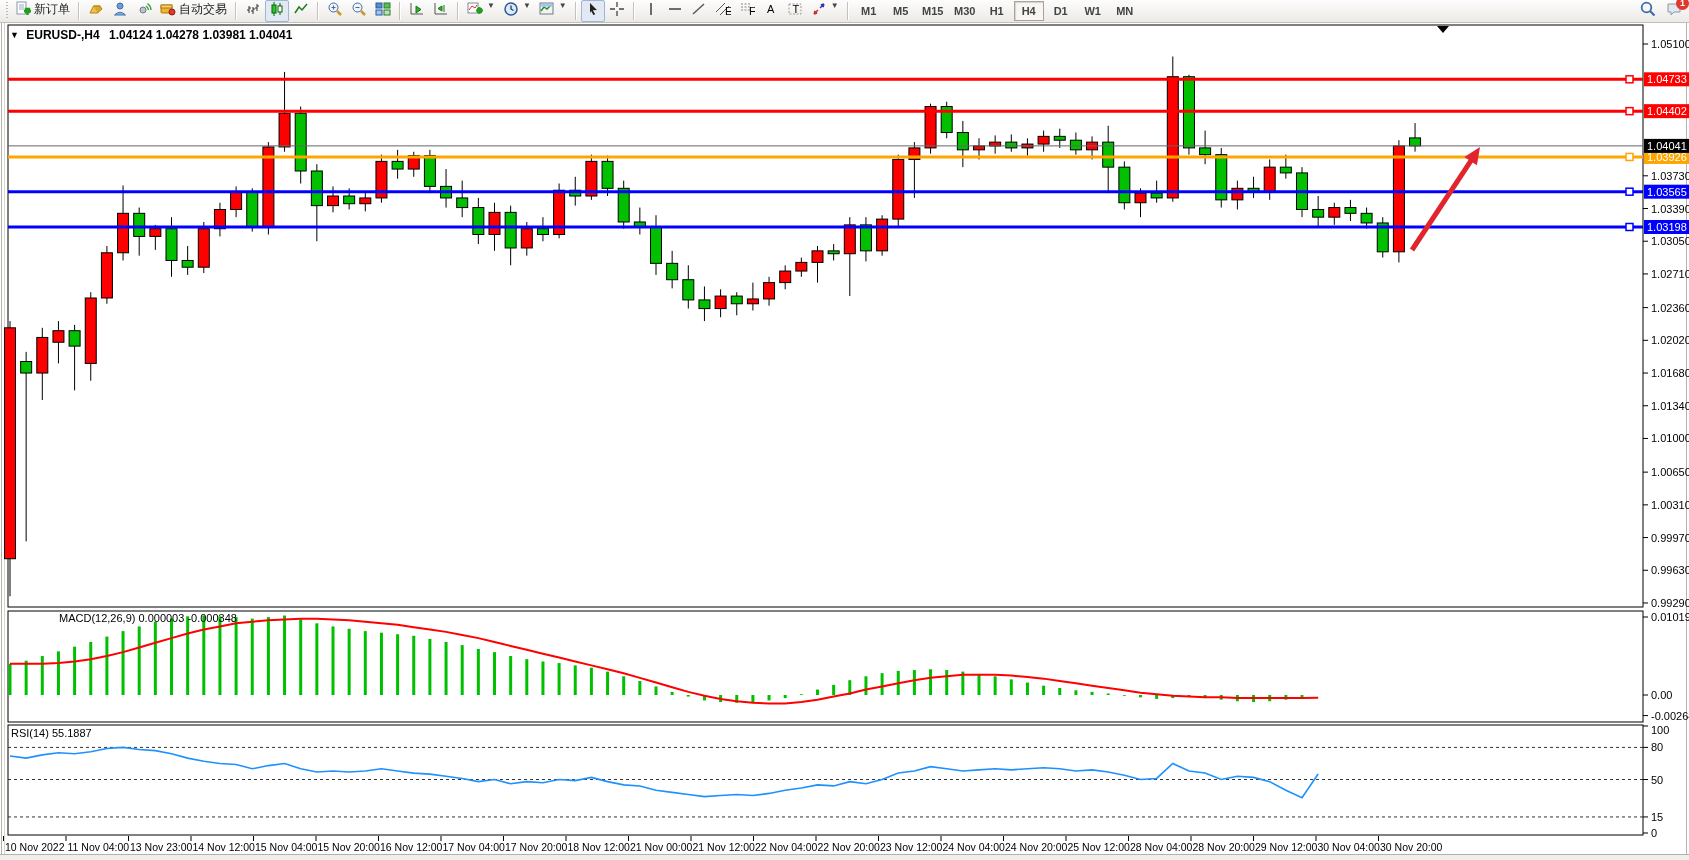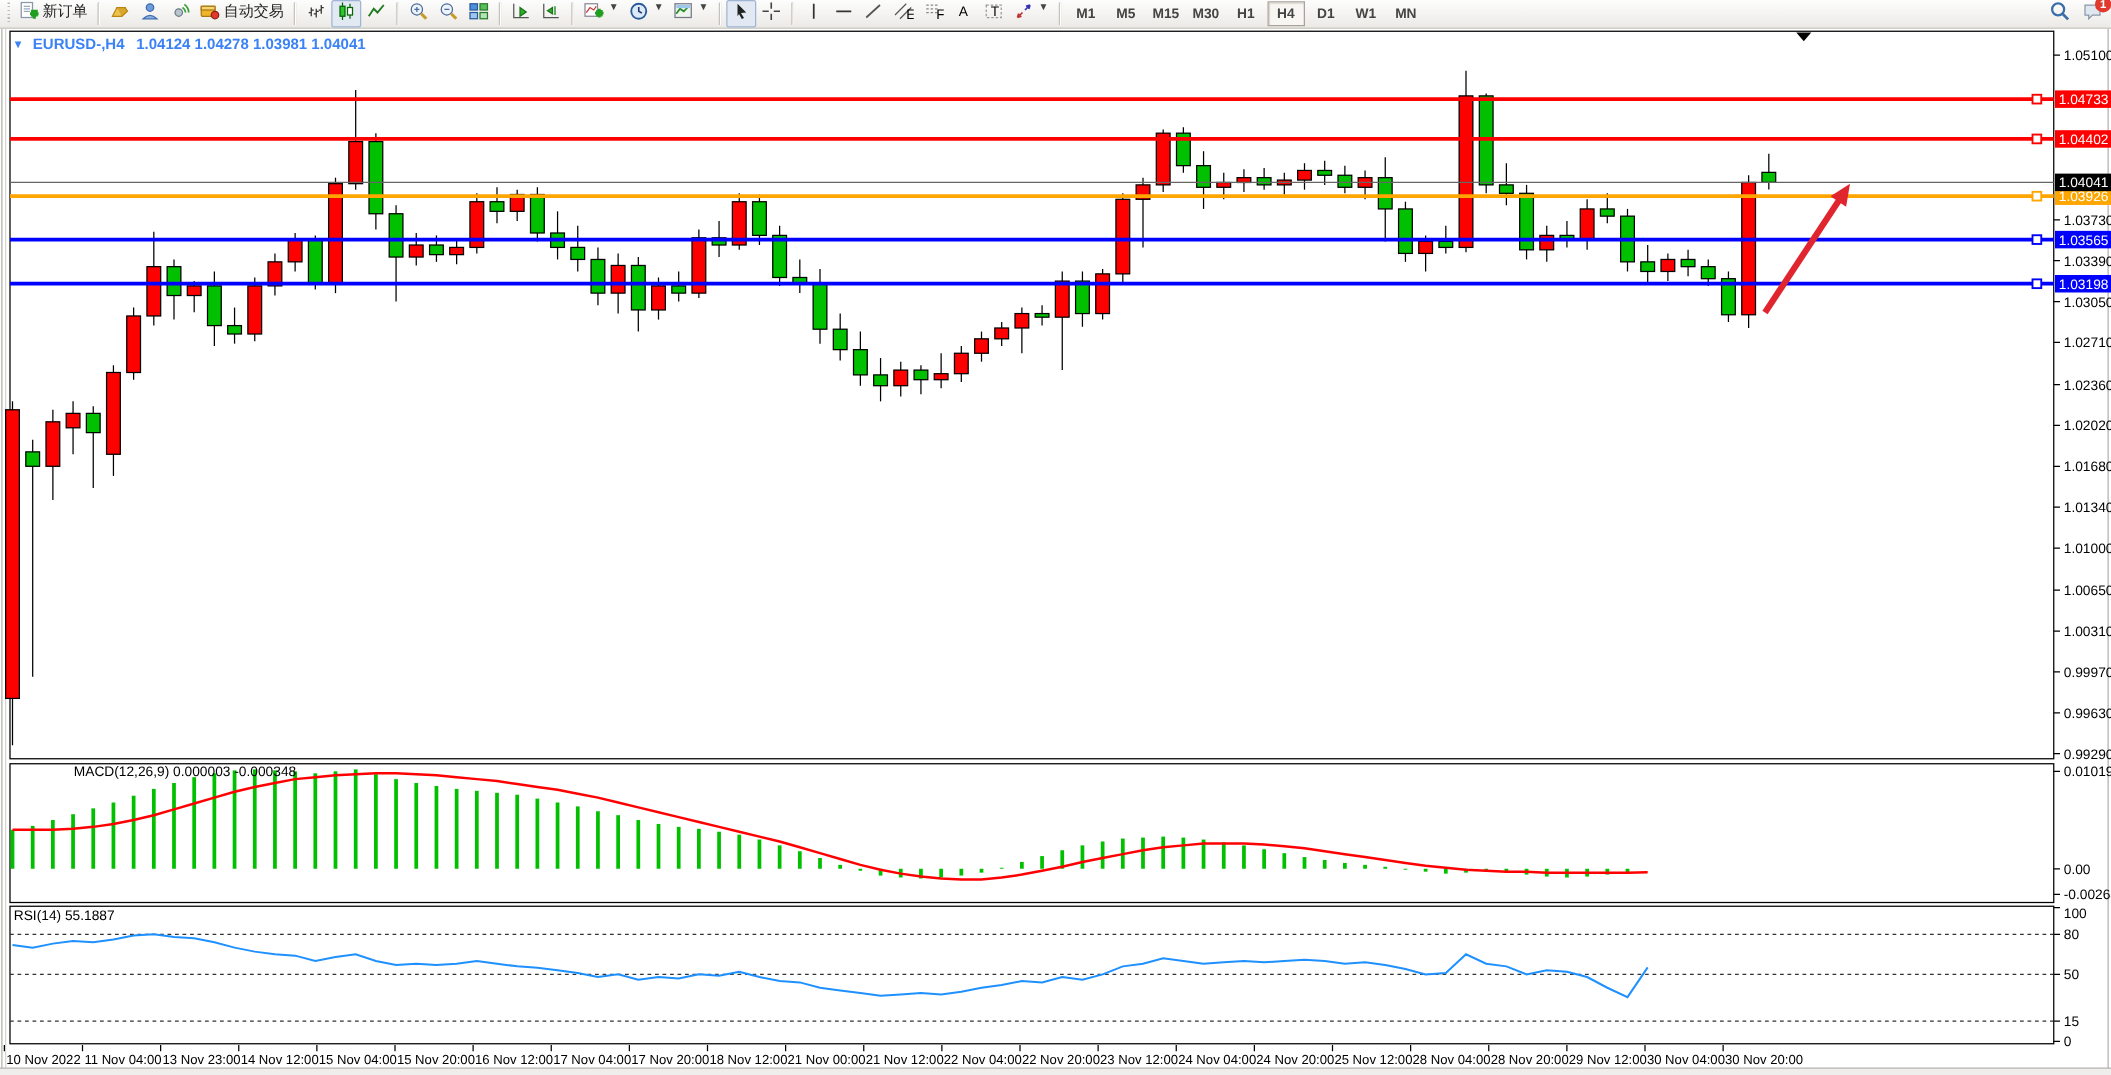--- a/index.html
+++ b/index.html
@@ -17,21 +17,21 @@
         background-size:2px 100%;background-repeat:no-repeat;background-position:center;}
   .caret{font-size:8px;color:#444;margin-left:1px;}
   .tf{min-width:22px;text-align:center;font-size:11px;font-weight:bold;color:#444;height:18px;
       line-height:18px;padding:0 3px;border:1px solid transparent;margin:0 1px;}
   .tf.active{border:1px solid #a9a29a;background:#f7f6f3;box-shadow:inset 1px 1px 1px #d7d3cc;}
   .tb-right{position:absolute;right:6px;top:0;height:22px;display:flex;align-items:center;gap:8px;}
   .chatwrap{position:relative;}
   .badge{position:absolute;right:-6px;top:-3px;width:13px;height:13px;border-radius:50%;
          background:#e03a2f;color:#fff;font-size:9px;font-weight:bold;text-align:center;line-height:13px;}
   
-  .chart-title{position:absolute;left:10px;top:28px;font-size:12px;font-weight:bold;color:#3b82f6;z-index:20;}
+  .chart-title{position:absolute;left:10px;top:28px;font-size:12px;font-weight:bold;color:#000000;z-index:20;}
   .chart-title .tri{font-size:9px;vertical-align:1px;margin-right:4px;}
   .panel-label{position:absolute;font-size:11px;color:#000;z-index:20;}
   svg text{font-family:"Liberation Sans",sans-serif;font-size:11px;fill:#000;}
   svg text.badge-txt{fill:#fff;}
   svg text.time-txt{font-size:10.5px;}
   #svg-main{position:absolute;left:0;top:0;z-index:10;}
 </style>
 </head>
 <body>
 

